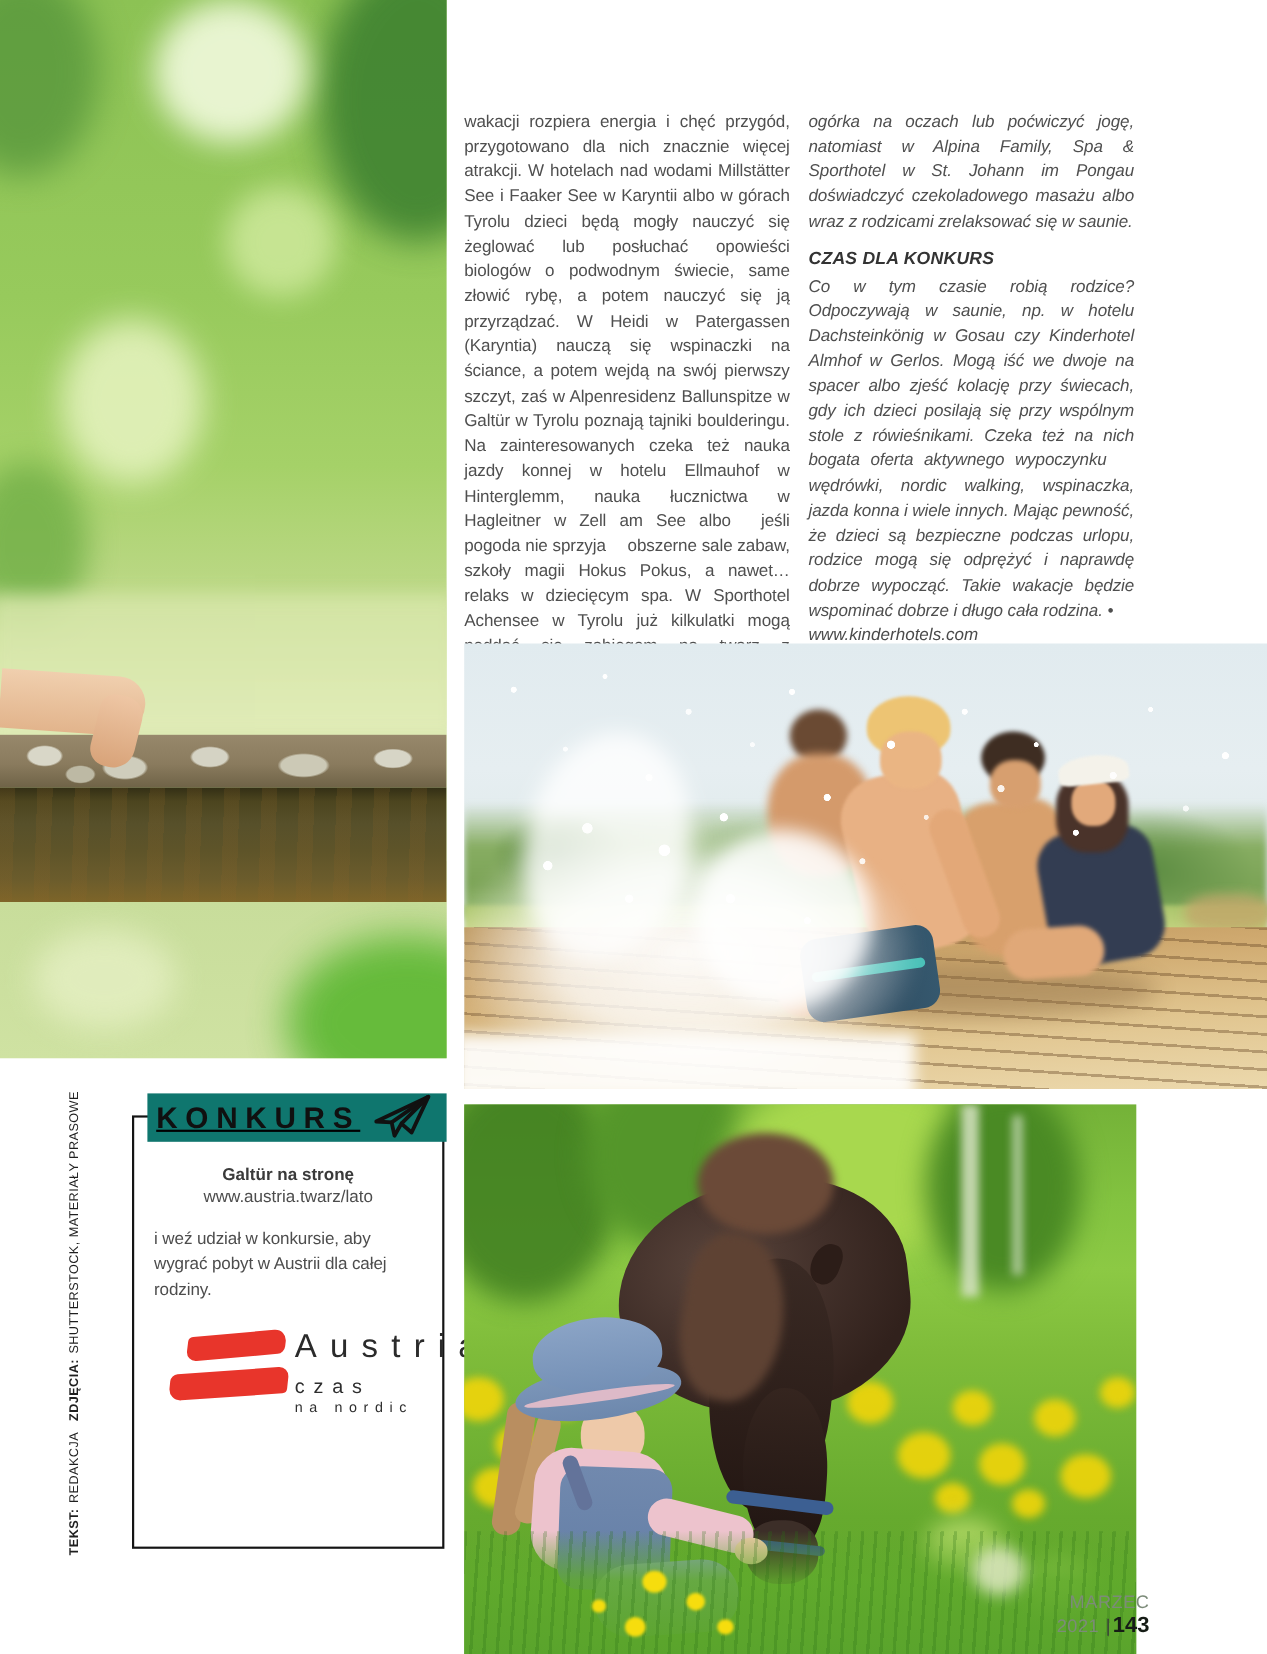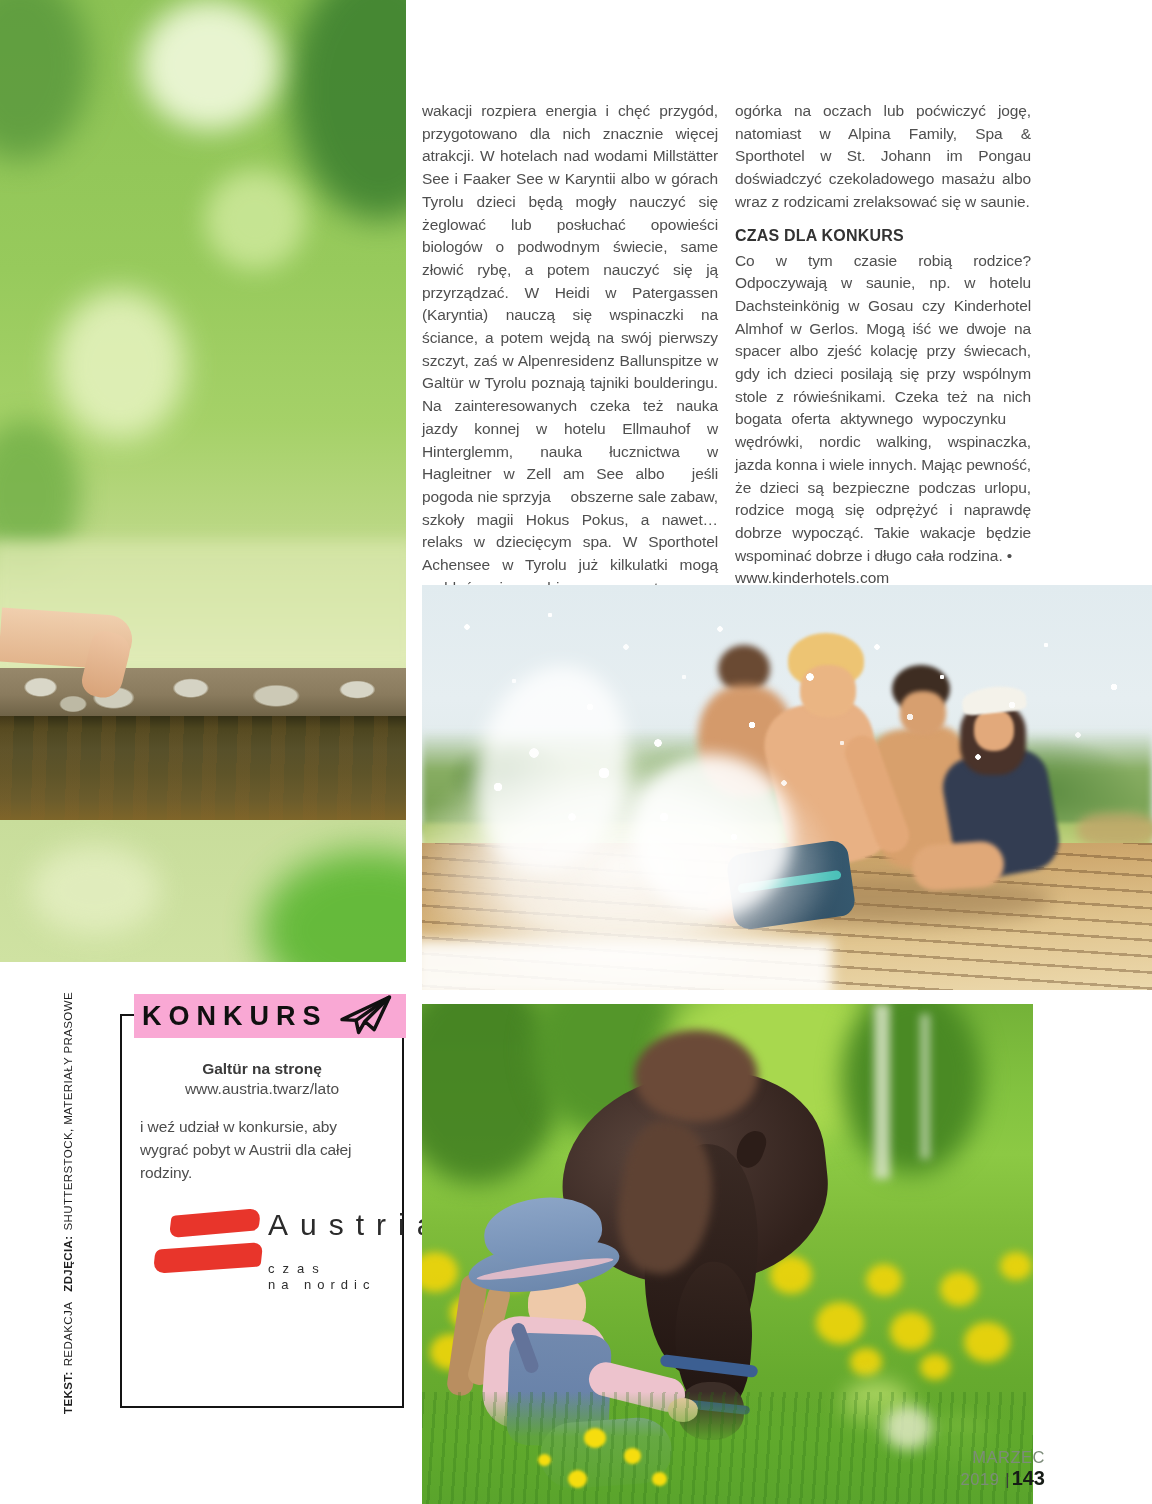--- a/index.html
+++ b/index.html
@@ -33,21 +33,21 @@
       linear-gradient(180deg,#332f15 0%,#4c451f 12%,#57502a 32%,#5e5429 55%,#6b5c2c 80%,#7d6529 100%);}
   .fl-grass-below{left:0;top:820px;width:406px;height:142px;background:linear-gradient(180deg,#c8dd9b,#cfe2a2);}
   .fl-bright-corner{left:260px;top:850px;width:220px;height:160px;background:#54b42a;border-radius:50%;filter:blur(18px);opacity:.85;}
   .fl-pale-spot{left:30px;top:845px;width:130px;height:90px;background:#e6f0c4;border-radius:50%;filter:blur(14px);opacity:.8;}
   .fl-arm{left:0;top:612px;width:132px;height:54px;background:linear-gradient(180deg,#f0cfae,#e2b48c);border-radius:0 30px 36px 0;transform:rotate(4deg);}
   .fl-hand{left:86px;top:632px;width:40px;height:66px;background:linear-gradient(180deg,#eec6a4,#d8a379);border-radius:14px 18px 20px 16px;transform:rotate(14deg);}
 
   
   .col{position:absolute;width:296px;}
   .col-left{left:422px;top:100px;}
-  .col-right{left:735px;top:100px;}
+  .col-right{left:735px;top:100px;font-style:italic;}
   .body-text{margin:0;font-size:15.5px;line-height:22.7px;color:#4f4f4f;text-align:justify;letter-spacing:-0.1px;}
   .subhead{margin:13px 0 5px 0;font-size:16px;font-weight:700;color:#333;letter-spacing:.2px;}
   .website{font-size:15.5px;line-height:22.7px;color:#4a4a4a;}
 
   
   .photo-kids{left:422px;top:585px;width:730px;height:405px;
     background:linear-gradient(180deg,#e1ebef 0%,#e6eef1 28%,#e3ecee 38%,#e0eaec 100%);}
   .pk-trees{left:0;top:145px;width:730px;height:105px;filter:blur(3px);
     background:
       radial-gradient(90px 55px at 12% 45%,#4d7d3a 0%,rgba(77,125,58,0) 70%),
@@ -108,35 +108,35 @@
     radial-gradient(circle at 76px 202px,#fff 0 4px,transparent 4.5px),
     radial-gradient(circle at 150px 232px,#fff 0 3.5px,transparent 4px),
     radial-gradient(circle at 242px 232px,#fff 0 4px,transparent 4.5px),
     radial-gradient(circle at 312px 252px,#fff 0 3px,transparent 3.5px),
     radial-gradient(circle at 182px 188px,#fff 0 5px,transparent 5.5px),
     radial-gradient(circle at 112px 168px,rgba(255,255,255,.93) 0 4.5px,transparent 5px);}
 
   
   .konkurs{position:absolute;left:120px;top:1014px;width:284px;height:394px;border:2.5px solid #141414;
     box-sizing:border-box;padding:30px 18px 0 18px;}
-  .konkurs-header{position:absolute;top:-22px;left:12px;height:44px;background:#f9a8d4;padding:0 10px 0 8px;
-    display:flex;align-items:center;gap:12px;}
+  .konkurs-header{position:absolute;top:-22px;left:12px;height:44px;background:#0f766e;padding:0 10px 0 8px;
+    display:flex;align-items:center;gap:12px;text-decoration:underline;}
   .konkurs-title{font-size:27px;font-weight:800;letter-spacing:7px;color:#101010;}
   .plane{transform:rotate(-4deg);}
   .k-intro{margin:0;font-size:15.5px;line-height:23px;color:#4d4d4d;text-align:justify;letter-spacing:-0.1px;}
   .k-cta1{margin-top:14px;text-align:center;font-weight:700;font-size:15.5px;color:#3a3a3a;}
   .k-cta2{margin-top:2px;text-align:center;font-size:15.5px;color:#4d4d4d;}
   .k-outro{margin:17px 0 0 0;font-size:15.5px;line-height:23px;color:#4d4d4d;letter-spacing:-0.1px;}
   .logo{margin-top:24px;display:flex;gap:16px;padding-left:8px;}
   .flag{position:relative;width:104px;height:76px;flex:none;}
   .flag i{display:block;position:absolute;background:#e8352b;}
   .flag .s1{left:22px;top:4px;width:90px;height:22px;border-radius:4px 12px 6px 10px;transform:rotate(-5deg) skewX(-12deg);}
   .flag .s2{left:6px;top:38px;width:108px;height:24px;border-radius:6px 10px 4px 12px;transform:rotate(-4deg) skewX(-10deg);}
   .logo-name{font-size:30px;letter-spacing:12px;color:#2b2b2b;line-height:34px;}
-  .logo-tag1{font-size:13px;letter-spacing:8px;color:#2e2e2e;margin-top:19px;}
+  .logo-tag1{font-size:18px;letter-spacing:8px;color:#2e2e2e;margin-top:8px;}
   .logo-tag2{font-size:13px;letter-spacing:6px;color:#2e2e2e;margin-top:1px;}
 
   
   .credits{position:absolute;left:62px;top:1414px;transform:rotate(-90deg);transform-origin:0 0;
     white-space:nowrap;font-size:11.5px;letter-spacing:.4px;color:#1f1f1f;}
   .credits .cb{font-weight:700;margin-right:5px;}
   .credits .cr{margin-right:10px;}
 
   
   .photo-pony{left:422px;top:1004px;width:611px;height:500px;
@@ -336,16 +336,16 @@
     <div class="pp-grass"></div>
     <div class="pp-dand pp-d1"></div>
     <div class="pp-dand pp-d2"></div>
     <div class="pp-dand pp-d3"></div>
     <div class="pp-dand pp-d4"></div>
     <div class="pp-dand pp-d5"></div>
     <div class="pp-seed"></div>
   </div>
 
   <div class="footer">
-    <span class="f-issue">MARZEC 2019</span><span class="f-sep">|</span><span class="f-page">143</span>
+    <span class="f-issue">MARZEC 2021</span><span class="f-sep">|</span><span class="f-page">143</span>
   </div>
 
 </div>
 
 </body></html>

